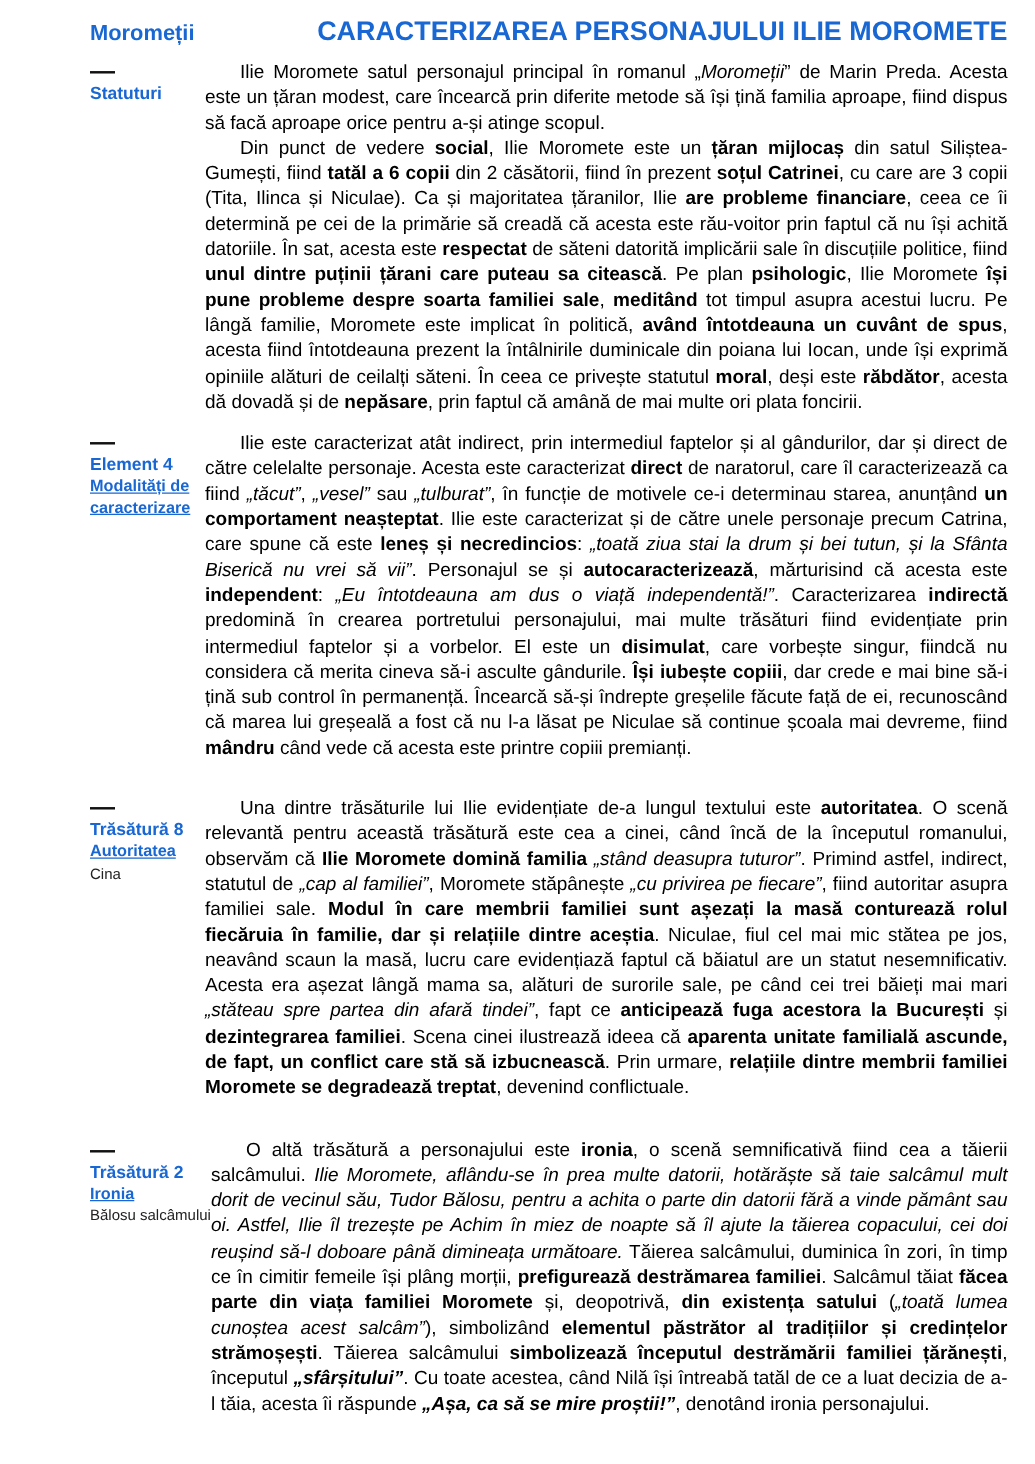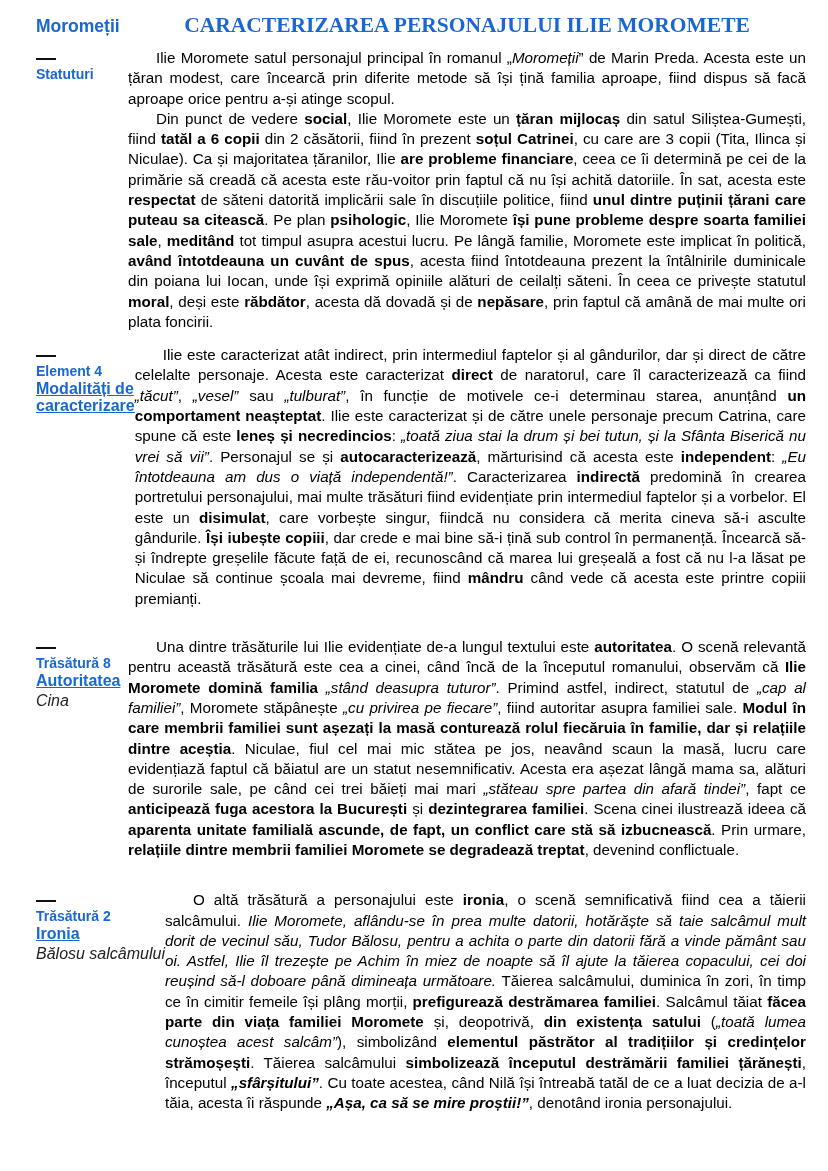--- a/index.html
+++ b/index.html
@@ -5,42 +5,42 @@
   * { margin: 0; padding: 0; box-sizing: border-box; }
   html, body { background: #ffffff; }
   body {
     width: 828px;
     min-height: 1171px;
     margin: 0 auto;
     font-family: "Liberation Sans", sans-serif;
     color: #000000;
   }
   .page { padding: 12px 0 12px 0; }
-  .row { display: flex; align-items: flex-start; }
+  .row { display: flex; align-items: flex-start; padding-left: 36px; }
   .side { flex: 0 0 128px; padding-left: 36px; }
   .main { flex: 1 1 auto; padding-right: 22px; font-size: 15.2px; line-height: 20.3px; }
 
   .header-row { margin-bottom: 10px; }
   .doc-title {
     font-size: 17.5px; font-weight: bold; color: #1967d2;
     white-space: nowrap; padding-top: 4px;
   }
   .title {
     font-size: 21.5px; line-height: 26px; font-weight: bold;
-    color: #1967d2; text-align: center; font-family: Liberation Serif, serif;
+    color: #1967d2; text-align: right;
   }
 
   .section-el1 { margin-top: 13px; }
   .section-tr1 { margin-top: 28px; }
   .section-tr2 { margin-top: 30px; }
 
   .dash { font-weight: bold; font-size: 20px; line-height: 18px; color: #111111; }
   .side-label { font-size: 14px; font-weight: bold; color: #1967d2; line-height: 17px; }
-  .side-sub { font-size: 16px; font-weight: bold; color: #1967d2; text-decoration: underline; line-height: 16.5px; margin-top: 1px; }
-  .side-note { font-size: 16px; font-style: italic; color: #222222; margin-top: 2px; white-space: nowrap; }
+  .side-sub { font-size: 13px; font-weight: bold; color: #1967d2; text-decoration: underline; line-height: 16.5px; margin-top: 1px; }
+  .side-note { font-size: 12px; color: #222222; margin-top: 2px; white-space: nowrap; }
 
   .para { text-align: justify; text-indent: 28px; margin: 0; }
   .seg-b { font-weight: bold; margin-top: 16px; }
   .seg-i { font-style: italic; }
   .seg-bi { font-weight: bold; font-style: italic; }
 </style>
 </head>
 <body>
 
 <div class="page">

